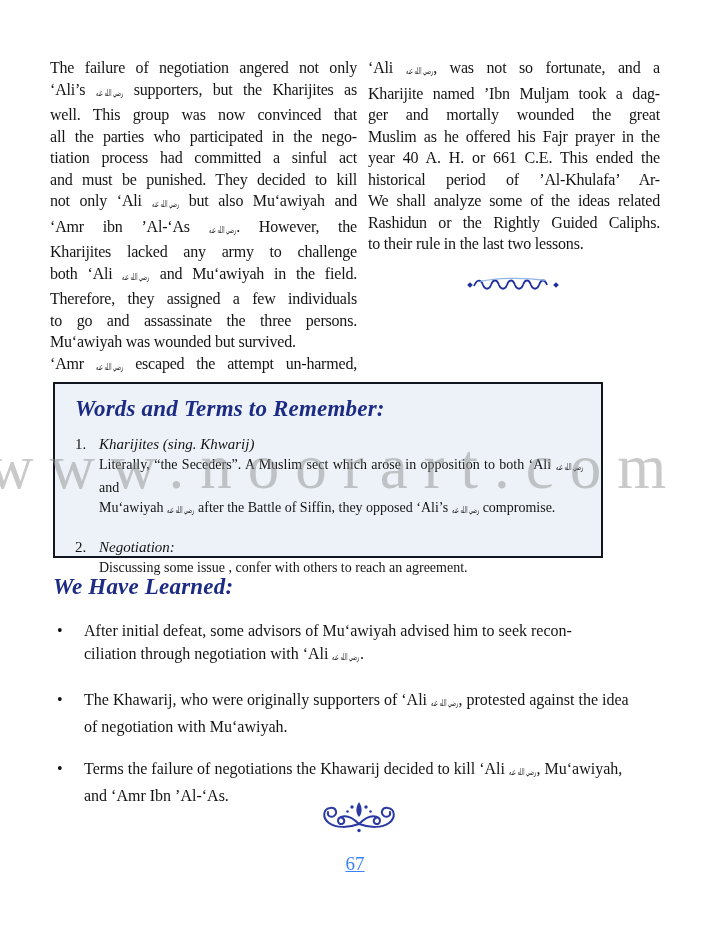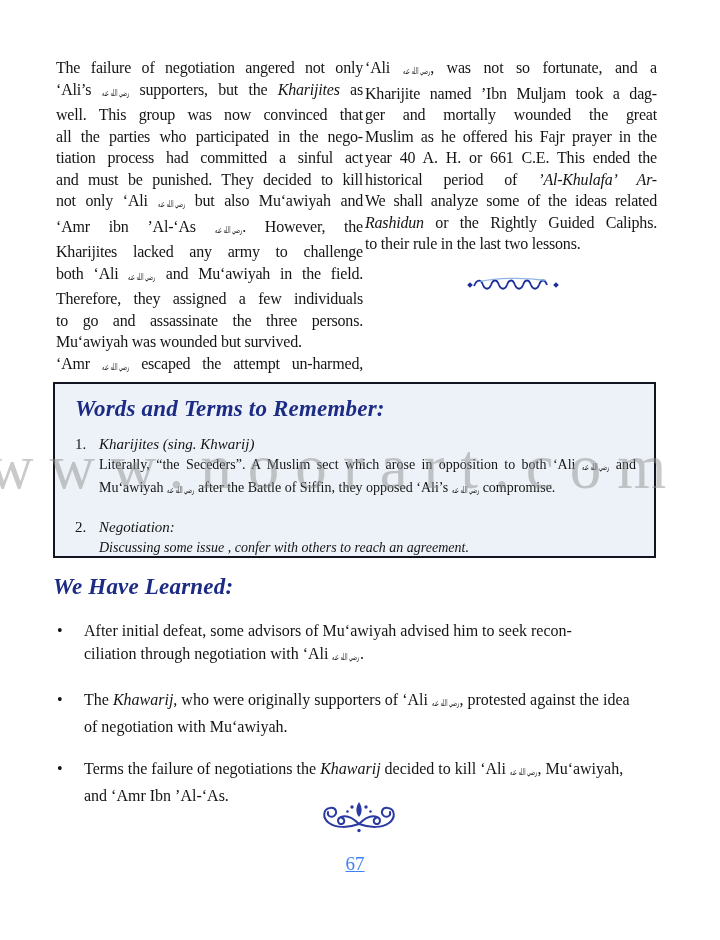--- a/index.html
+++ b/index.html
@@ -3,38 +3,38 @@
 <meta charset="utf-8">
 <style>
   html,body{margin:0;padding:0;background:#ffffff;}
   .page{
     position:relative; width:720px; height:940px; background:#ffffff;
     font-family:"Liberation Serif","DejaVu Serif",serif; color:#141414;
     overflow:hidden;
   }
   
   .cols{
-    position:absolute; left:56px; top:57px; width:610px;
-    display:grid; grid-template-columns:307px 292px; column-gap:2px;
+    position:absolute; left:50px; top:57px; width:610px;
+    display:grid; grid-template-columns:307px 292px; column-gap:11px;
   }
   .col{font-size:16px; letter-spacing:-0.2px;}
   .jline{ text-align:justify; text-align-last:justify; }
   .jline.last{ text-align-last:left; }
   .cols .jline{ line-height:21.5px; }
-  .it{ font-style:italic; }
+  .it{ }
   .ra{
     display:inline-block; font-family:"DejaVu Sans",sans-serif;
     font-size:8px; transform:scale(0.6,1.1); transform-origin:center;
     margin:0 -9px; vertical-align:-1px; color:#1a1a1a;
   }
   
   .divider{ position:absolute; left:466px; top:276px; width:100px; height:18px; }
   
   .wbox{
-    position:absolute; left:53px; top:382px; width:603px; height:176px;
+    position:absolute; left:53px; top:382px; width:550px; height:176px;
     box-sizing:border-box; border:2px solid #12141f; background:#edf2f8;
     padding:10px 18px 0 18px;
   }
   .wbox-title{
     font-size:23px; font-weight:bold; font-style:italic; color:#1c2c85;
     margin:2px 0 12px 2px; letter-spacing:0.2px;
   }
   .witem{ display:flex; margin-left:2px; }
   .witem1{ margin-bottom:16px; }
   .inum{ width:24px; font-size:15px; flex:0 0 24px; line-height:21px; }

